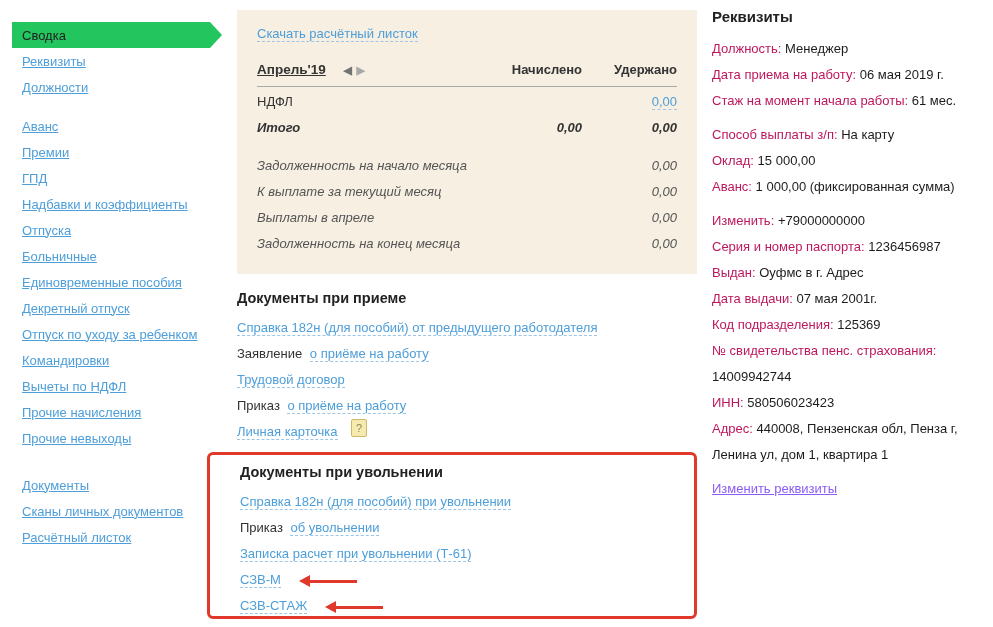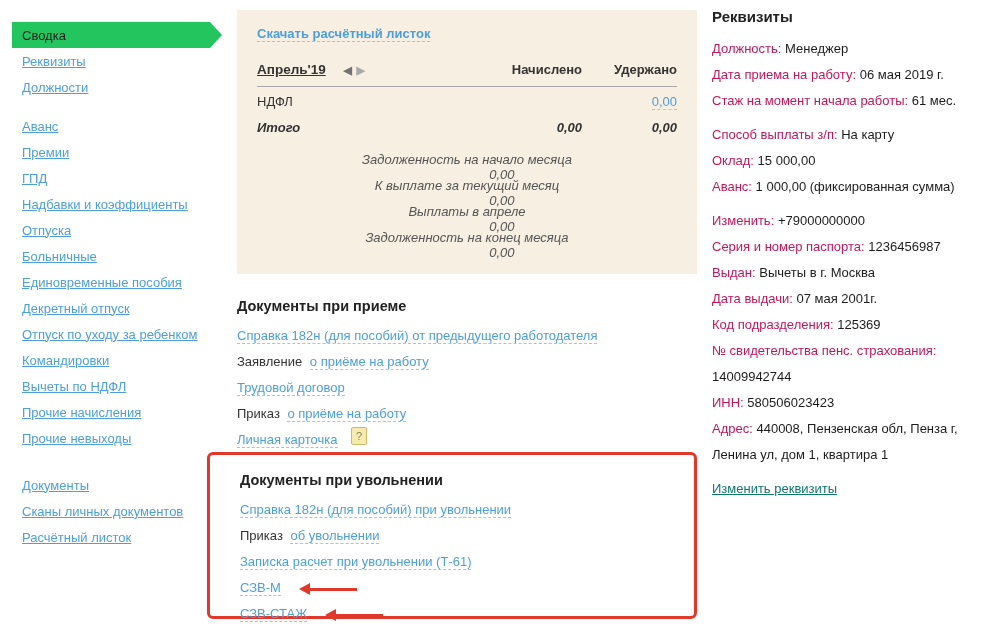--- a/index.html
+++ b/index.html
@@ -14,38 +14,38 @@
   .sidebar{position:absolute;left:12px;top:22px;width:212px;}
   .s-row{height:26px;display:flex;align-items:center;padding-left:10px;}
   .s-row.active{width:210px;box-sizing:border-box;background:#22c55e;color:#222;
     clip-path:polygon(0 0,198px 0,210px 50%,198px 100%,0 100%);}
   .spacer-sm{height:13px;}
   .spacer-lg{height:21px;}
 
   
   .panel{position:absolute;left:237px;top:10px;width:460px;height:264px;background:#f6efe2;
          padding:16px 20px;box-sizing:border-box;}
-  .download-row{margin-bottom:21px;font-weight:bold;}
+  .download-row{margin-bottom:21px;}
   .head-row{display:flex;align-items:center;font-weight:bold;color:#333;}
   .col-label{flex:1;}
   .col-a{width:115px;text-align:right;}
   .col-w{width:95px;text-align:right;}
   .month-link{font-weight:bold;color:#333;text-decoration:underline;font-size:13.5px;}
   .arr{font-size:11px;line-height:1;}
   .arr.prev{color:#737373;margin-left:14px;}
   .arr.next{color:#a8a8a8;margin-left:1px;}
   .sep{border:none;border-top:1px solid #a9a9a9;margin:9px 0 1px;}
   .t-row{display:flex;align-items:center;height:26px;}
   .t-row.total{font-weight:bold;font-style:italic;}
   .sum-block{margin-top:12px;}
-  .sum-row{display:flex;align-items:center;height:26px;font-style:italic;color:#555;flex-direction:column;}
+  .sum-row{display:flex;align-items:center;height:26px;font-style:italic;color:#555;}
 
   
   .docs-hiring{position:absolute;left:237px;top:290px;width:460px;}
-  .h2{font-size:14.5px;font-weight:bold;color:#222;margin:8px 0 9px;}
+  .h2{font-size:14.5px;font-weight:bold;color:#222;margin:0 0 9px;}
   .doc-row{line-height:26px;white-space:nowrap;}
   .prefix{color:#333;margin-right:4px;}
   .prefix:empty{display:none;margin:0;}
   .help-icon{display:inline-block;width:14px;height:16px;line-height:16px;text-align:center;
     background:#f7eaaf;border:1px solid #cdb96a;color:#8f855c;font-size:11px;border-radius:2px;
     margin-left:10px;vertical-align:4px;cursor:pointer;}
 
   .redbox{position:absolute;left:207px;top:452px;width:490px;height:167px;box-sizing:border-box;
     border:3px solid #e0392c;border-radius:6px;padding:9px 0 0 30px;background:#fff;}
 
@@ -55,21 +55,21 @@
   .red-arrow::after{content:"";position:absolute;left:0;top:0;width:0;height:0;
     border-top:6px solid transparent;border-bottom:6px solid transparent;border-right:11px solid #e0392c;}
 
   
   .details{position:absolute;left:712px;top:8px;width:278px;}
   .d-title{font-size:15px;font-weight:bold;color:#222;margin:0 0 11px;}
   .d-group{margin-bottom:8px;}
   .d-row{line-height:26px;}
   .d-label{color:#be185d;}
   .d-value{color:#1c1c1c;}
-  .edit-link{color:#0f766e;text-decoration:underline;line-height:26px;display:inline-block;}
+  .edit-link{color:#8b5cf6;text-decoration:underline;line-height:26px;display:inline-block;}
 </style>
 </head>
 <body>
 
 <div class="page">
 
   <nav class="sidebar">
     <div class="s-row active">
       <span>Сводка</span>
     </div>
@@ -265,21 +265,21 @@
       <div class="d-row">
         <span class="d-label">Изменить:</span>
         <span class="d-value">+79000000000</span>
       </div>
       <div class="d-row">
         <span class="d-label">Серия и номер паспорта:</span>
         <span class="d-value">1236456987</span>
       </div>
       <div class="d-row">
         <span class="d-label">Выдан:</span>
-        <span class="d-value">Вычеты в г. Москва</span>
+        <span class="d-value">Оуфмс в г. Адрес</span>
       </div>
       <div class="d-row">
         <span class="d-label">Дата выдачи:</span>
         <span class="d-value">07 мая 2001г.</span>
       </div>
       <div class="d-row">
         <span class="d-label">Код подразделения:</span>
         <span class="d-value">125369</span>
       </div>
       <div class="d-row">

